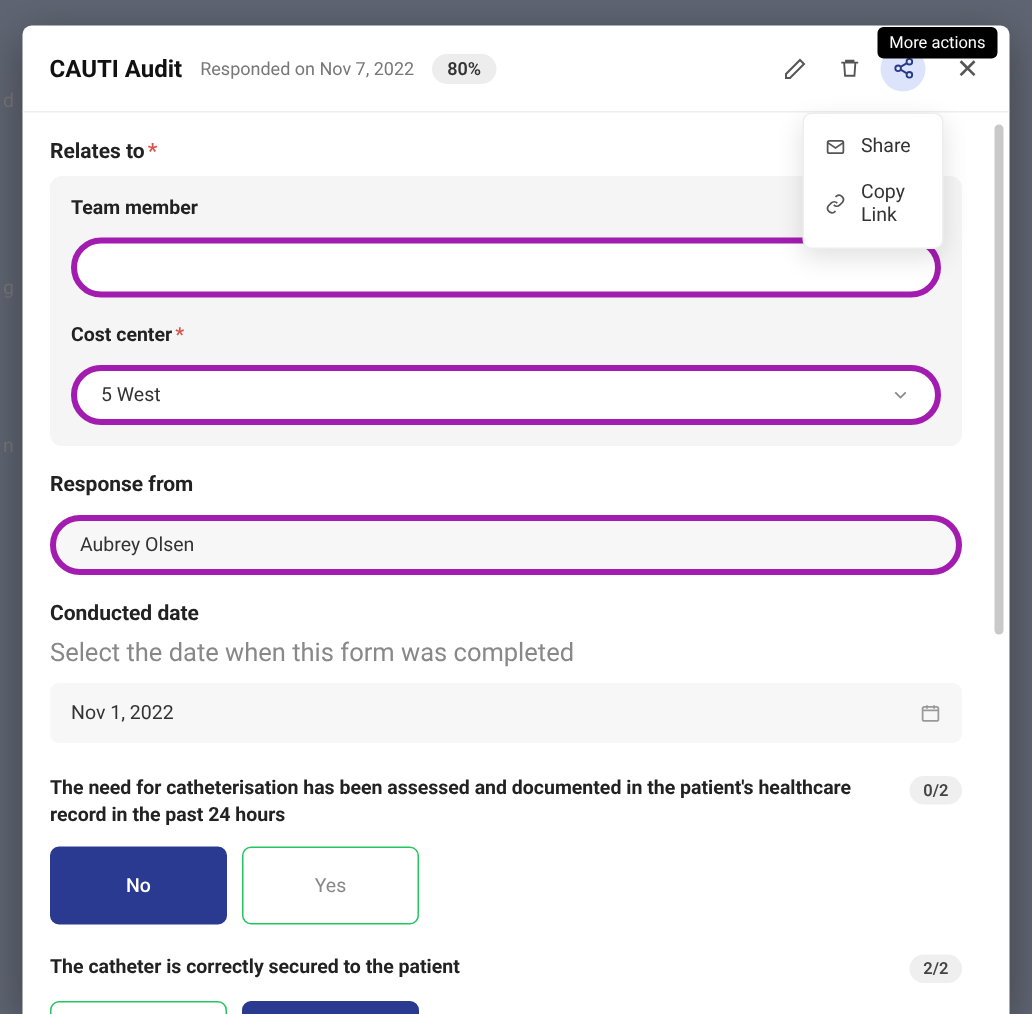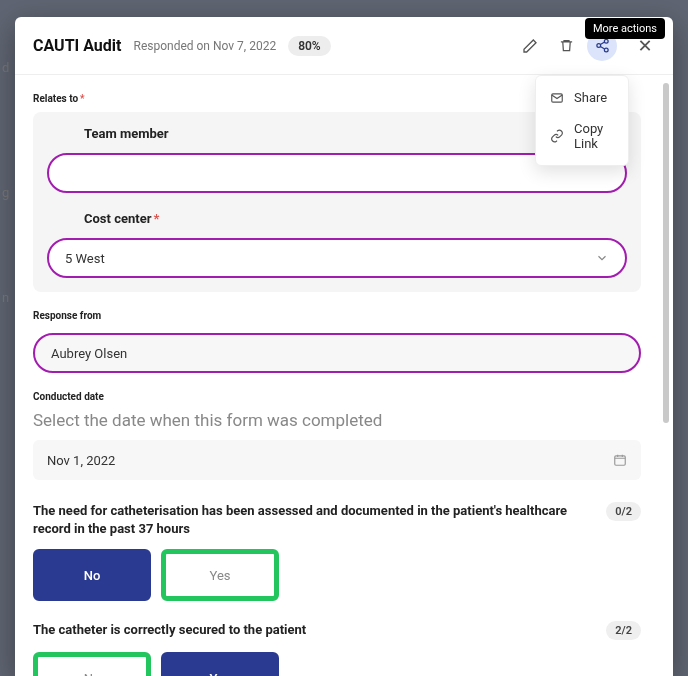--- a/index.html
+++ b/index.html
@@ -52,29 +52,29 @@
     position:absolute; inset:0 14px 0 0; overflow-y:auto; padding:18px;
   }
   .scrollbar-track {
     position:absolute; right:4px; top:8px; width:6px; bottom:0;
   }
   .scrollbar-thumb {
     position:absolute; left:0; top:0; width:6px; height:340px;
     background:#c9c9c9; border-radius:3px;
   }
   .section-label {
-    font-size:10px; font-weight:700; color:#222; margin-bottom:8px;
+    font-size:14px; font-weight:700; color:#222; margin-bottom:8px;
   }
   .req { color:#d9534f; margin-left:2px; font-weight:700; }
   .card {
     background:#f5f5f5; border-radius:8px; padding:14px; margin-bottom:18px;
   }
-  .field-label { font-size:13px; font-weight:700; color:#222; margin-bottom:10px;margin-left:37px; }
+  .field-label { font-size:13px; font-weight:700; color:#222; margin-bottom:10px; }
   .input, .select, .readonly {
-    width:100%; height:40px; border:2px solid #a21caf; border-radius:20px;
+    width:100%; height:40px; border:4px solid #a21caf; border-radius:20px;
     background:#fff; padding:16px 16px; font-size:13px; color:#333;
     display:flex; align-items:center;margin-top:12px;
   }
   .card .input, .card .select { background:#fff; }
   .select { justify-content:space-between; cursor:pointer;}
   .readonly { background:#f7f7f7; }
   .date-strip {
     background:#f7f7f7; border-radius:6px; height:40px; display:flex;
     align-items:center; justify-content:space-between; padding:0 14px;
     font-size:13px; color:#333; cursor:pointer;text-align:center;
@@ -84,21 +84,21 @@
   .q-head { display:flex; align-items:flex-start; gap:12px; }
   .q-text { font-size:13px; font-weight:700; color:#222; flex:1; line-height:1.35;}
   .q-score {
     background:#efefef; color:#444; font-size:11px; font-weight:600;
     padding:3px 9px; border-radius:11px; white-space:nowrap;
   }
   .btn-row { display:flex; gap:10px; margin-top:12px; }
   .choice {
     width:118px; height:52px; border-radius:6px; display:flex;
     align-items:center; justify-content:center; font-size:13px;
-    cursor:pointer; border:5px solid #22c55e; color:#888; background:#fff;
+    cursor:pointer; border:1px solid #22c55e; color:#888; background:#fff;
   }
   .choice.selected { background:#2a3a90; border-color:#2a3a90; color:#fff; font-weight:500;}
   svg { display:block; }
 </style>
 </head>
 <body>
 
 <span class="bg-hint" style="left:2px; top:60px;">d</span>
 <span class="bg-hint" style="left:2px; top:185px;">g</span>
 <span class="bg-hint" style="left:2px; top:290px;">n</span>
@@ -182,21 +182,21 @@
         <svg width="14" height="14" viewBox="0 0 24 24" fill="none" stroke="#999" stroke-width="2">
             <rect x="3" y="5" width="18" height="16" rx="2"></rect>
             <path d="M3 9h18M8 3v4M16 3v4"></path>
           </svg>
       </div>
 
       <div style="height:22px"></div>
 
       <div class="q-row">
         <div class="q-head">
-          <div class="q-text">The need for catheterisation has been assessed and documented in the patient's healthcare record in the past 37 hours</div>
+          <div class="q-text">The need for catheterisation has been assessed and documented in the patient's healthcare record in the past 24 hours</div>
           <div class="q-score">0/2</div>
         </div>
         <div class="btn-row">
           <div class="choice selected">No</div>
           <div class="choice">Yes</div>
         </div>
       </div>
 
       <div class="q-row">
         <div class="q-head">

